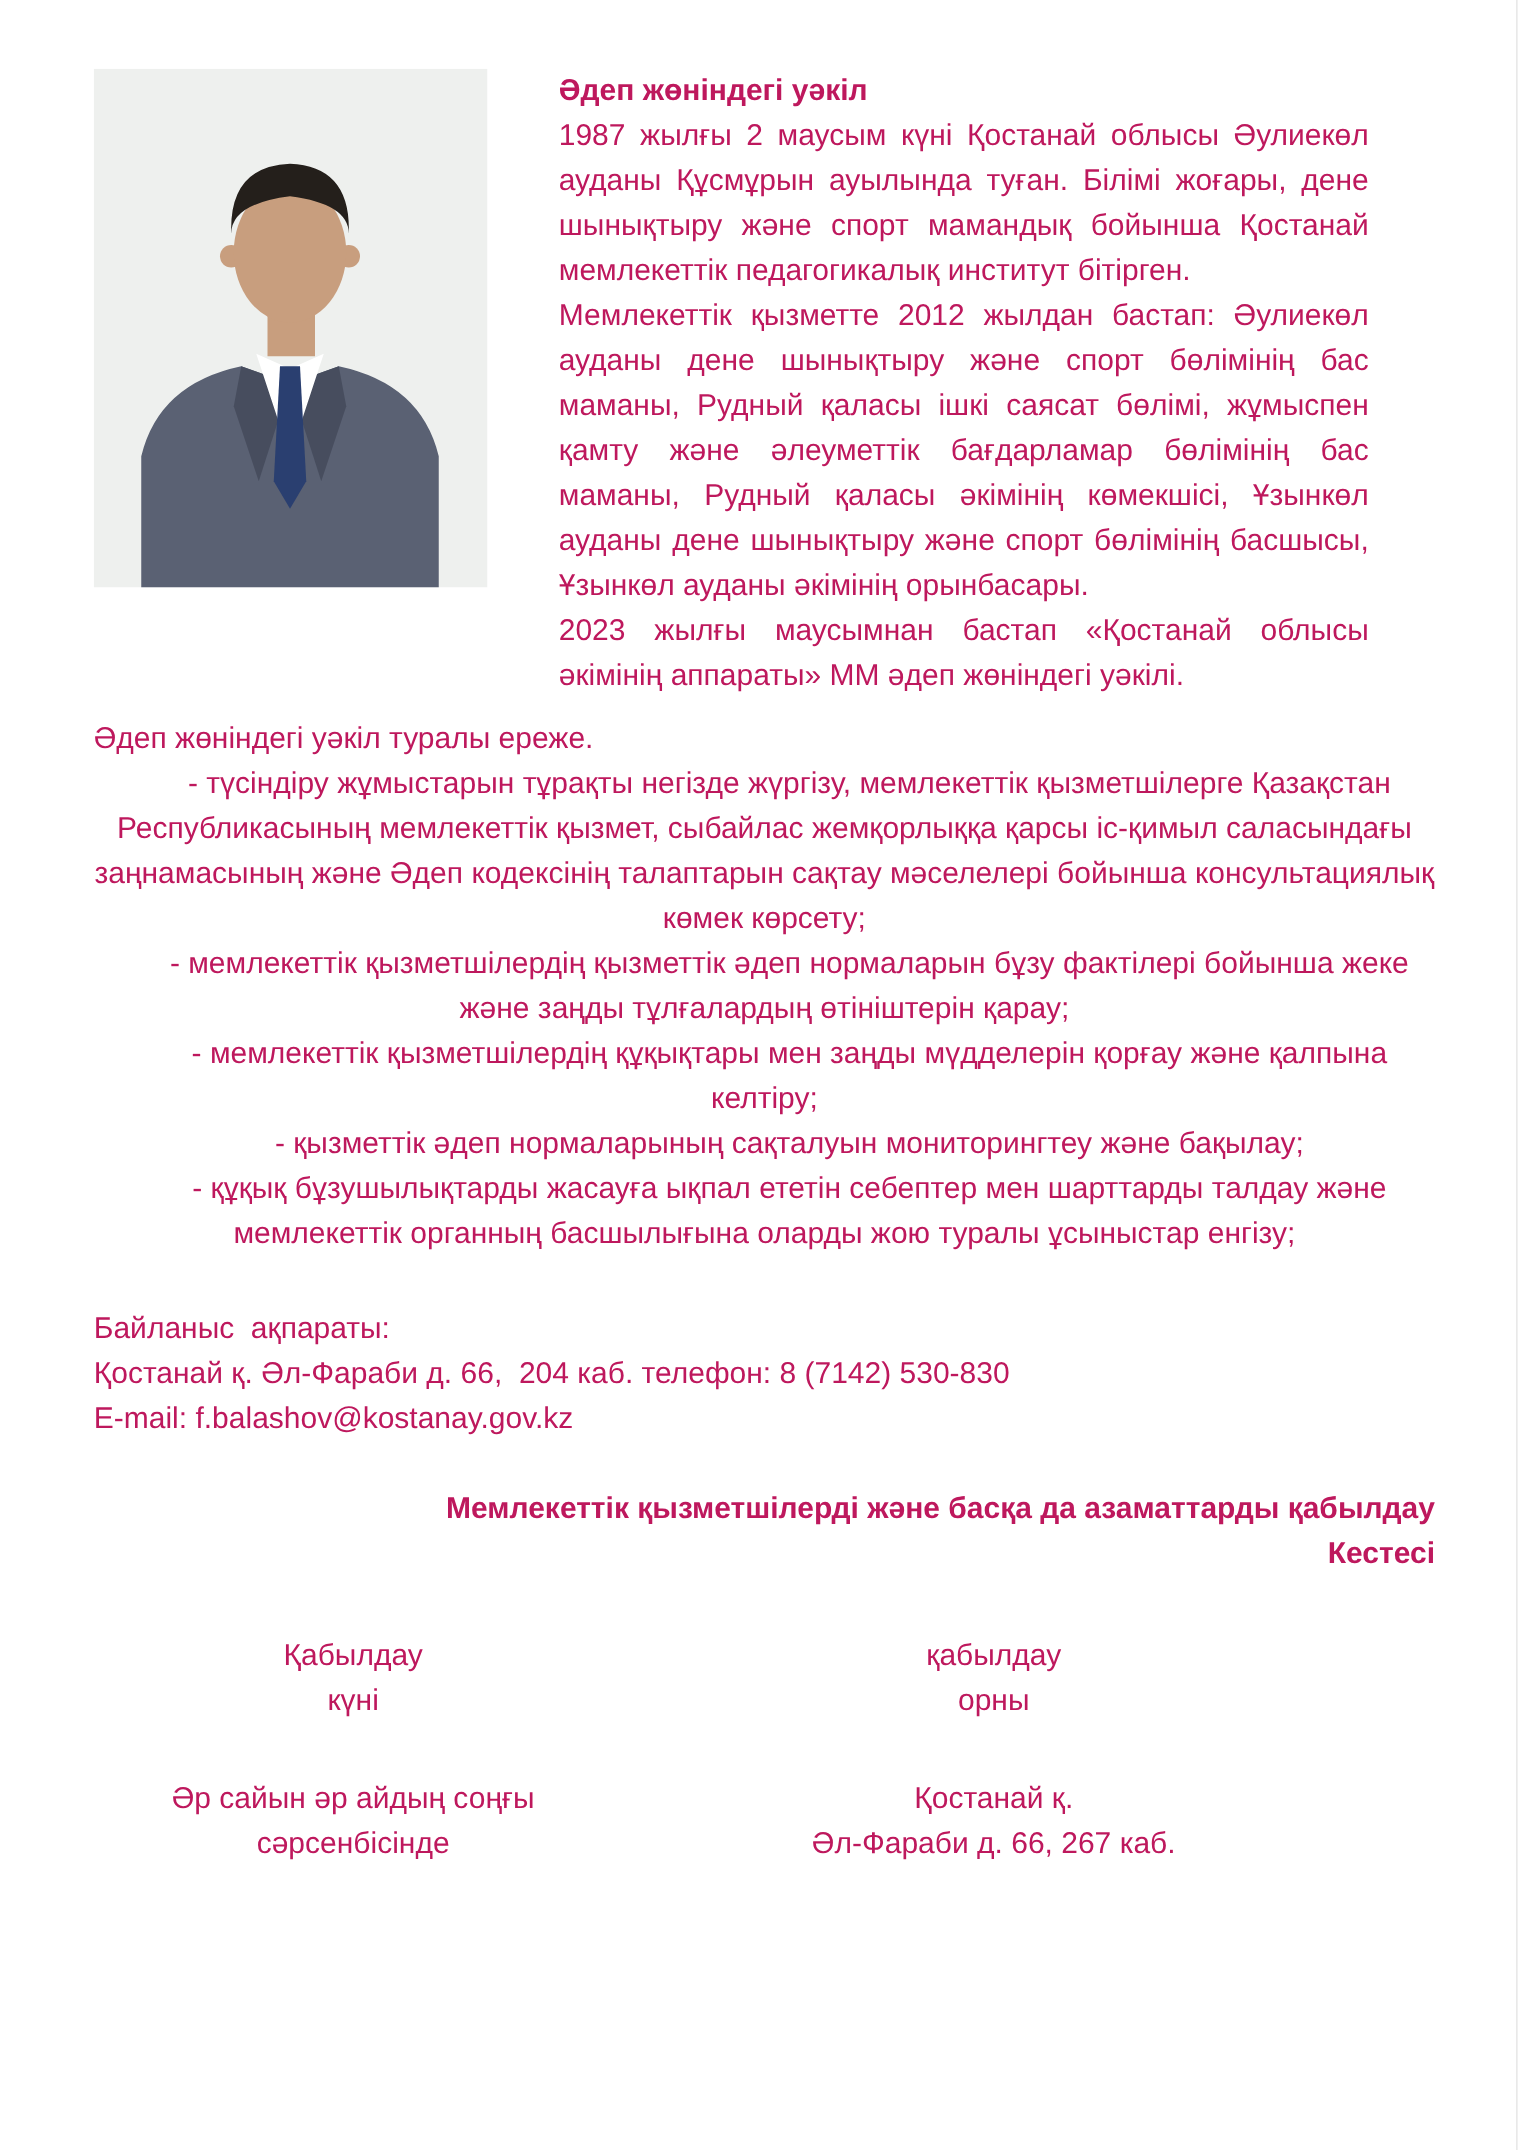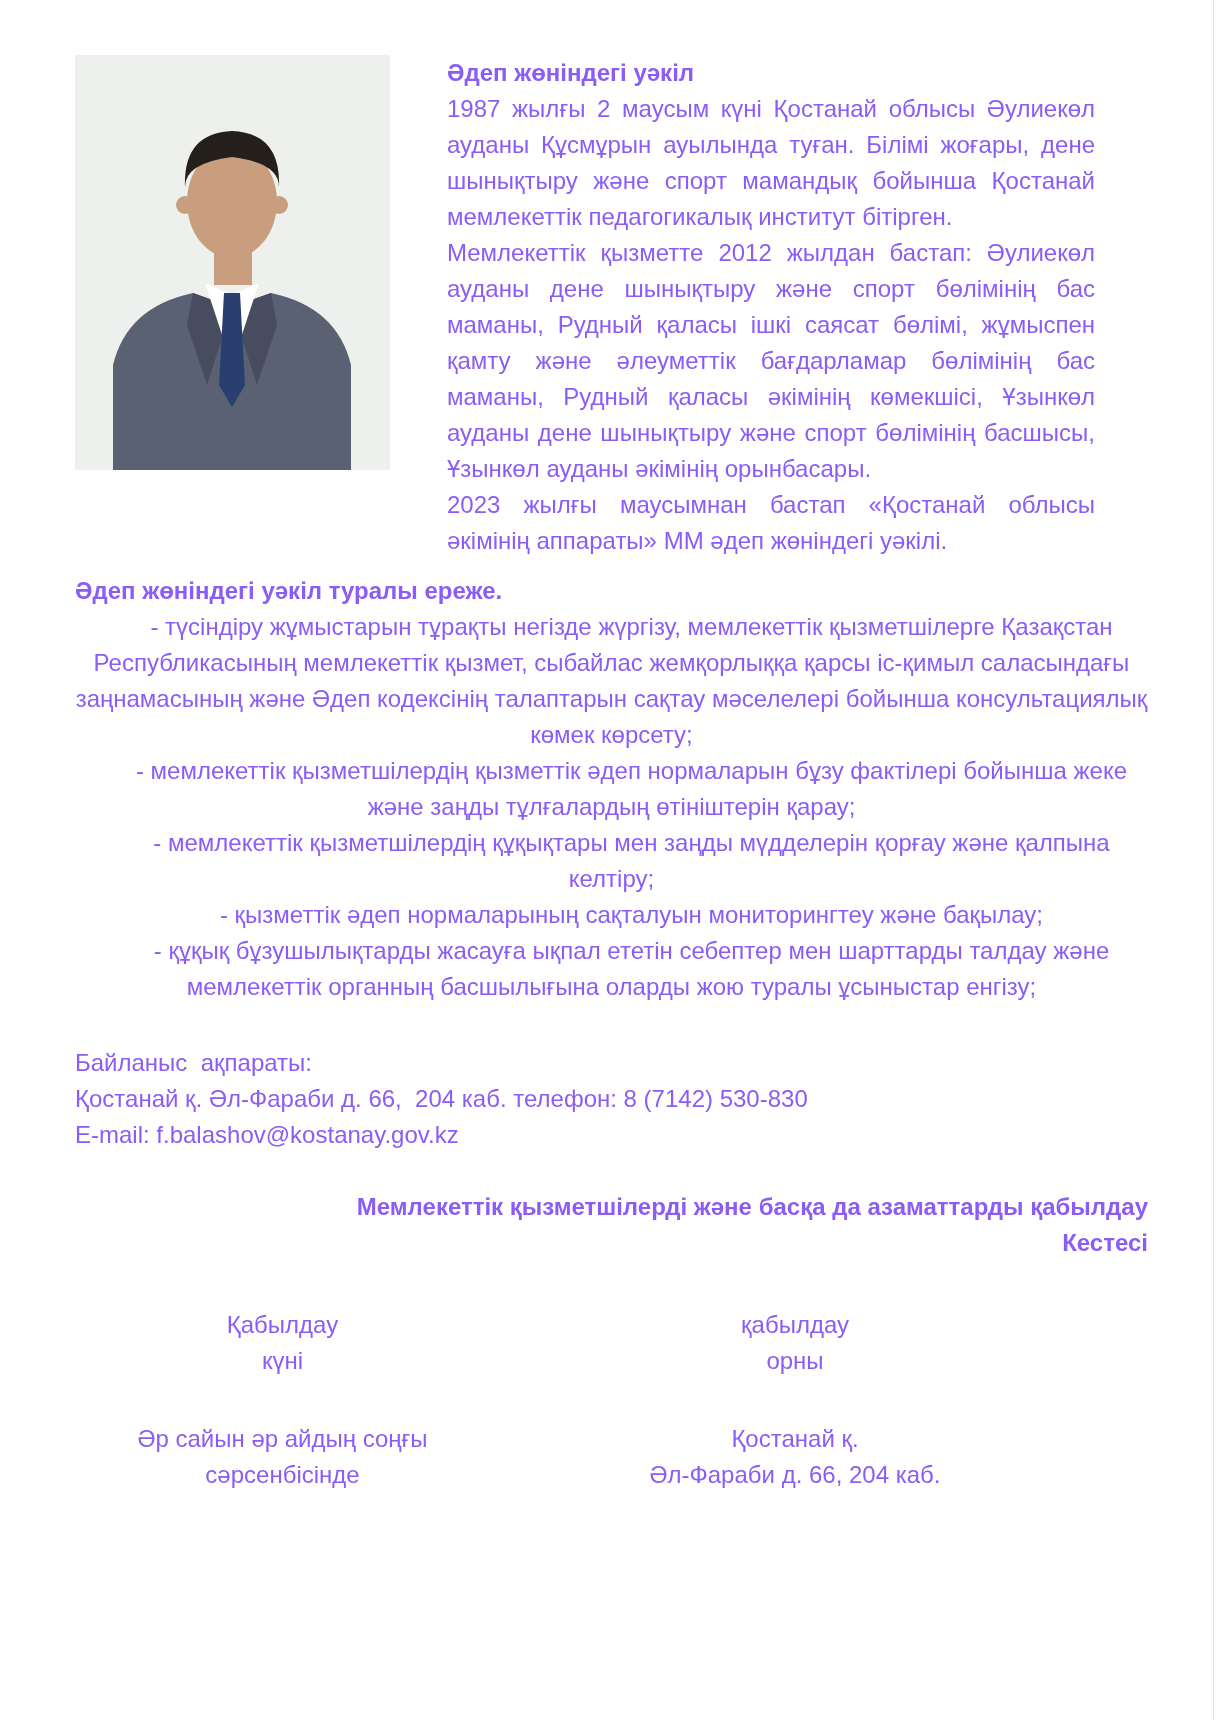--- a/index.html
+++ b/index.html
@@ -1,21 +1,21 @@
 <!DOCTYPE html>
 <html lang="kk"><head>
 <meta charset="utf-8">
 <style>
   html, body { margin: 0; padding: 0; background: #ffffff; }
   .page {
     position: relative;
     width: 1223px;
     height: 1720px;
     background: #ffffff;
-    color: #8b5cf6;
+    color: #be185d;
     font-family: "Liberation Sans", "DejaVu Sans", sans-serif;
     font-size: 24px;
     line-height: 36px;
     overflow: hidden;
   }
   .edge-line {
     position: absolute;
     top: 0; bottom: 0; right: 9px;
     width: 1px;
     background: #e2e2e2;
@@ -32,21 +32,21 @@
   }
   .photo-frame svg { display: block; }
   .bio-col {
     margin-left: 57px;
     width: 648px;
   }
   .person-title { font-weight: bold; }
   .bio { }
   .bio p { margin: 0; text-align: justify; }
   .regulations { margin: 14px 75px 0 75px; }
-  .reg-heading { font-weight: bold; }
+  .reg-heading { font-weight: normal; }
   .reg-item {
     margin: 0;
     text-indent: 40px;
     white-space: pre-wrap;
     text-align: center;
   }
   .contacts { margin: 40px 75px 0 75px; }
   .contacts-heading { font-weight: normal; white-space: pre-wrap; }
   .contact-line { white-space: pre-wrap; }
   .schedule { margin: 36px 75px 0 75px; }
@@ -129,20 +129,20 @@
         <div>қабылдау</div>
         <div>орны</div>
       </div>
 
       <div class="sched-cell">
         <div>Әр сайын әр айдың соңғы</div>
         <div>сәрсенбісінде</div>
       </div>
       <div class="sched-cell">
         <div>Қостанай қ.</div>
-        <div>Әл-Фараби д. 66, 204 каб.</div>
+        <div>Әл-Фараби д. 66, 267 каб.</div>
       </div>
     </div>
   </div>
 
   <div class="edge-line"></div>
 
 </div>
 
 </body></html>

